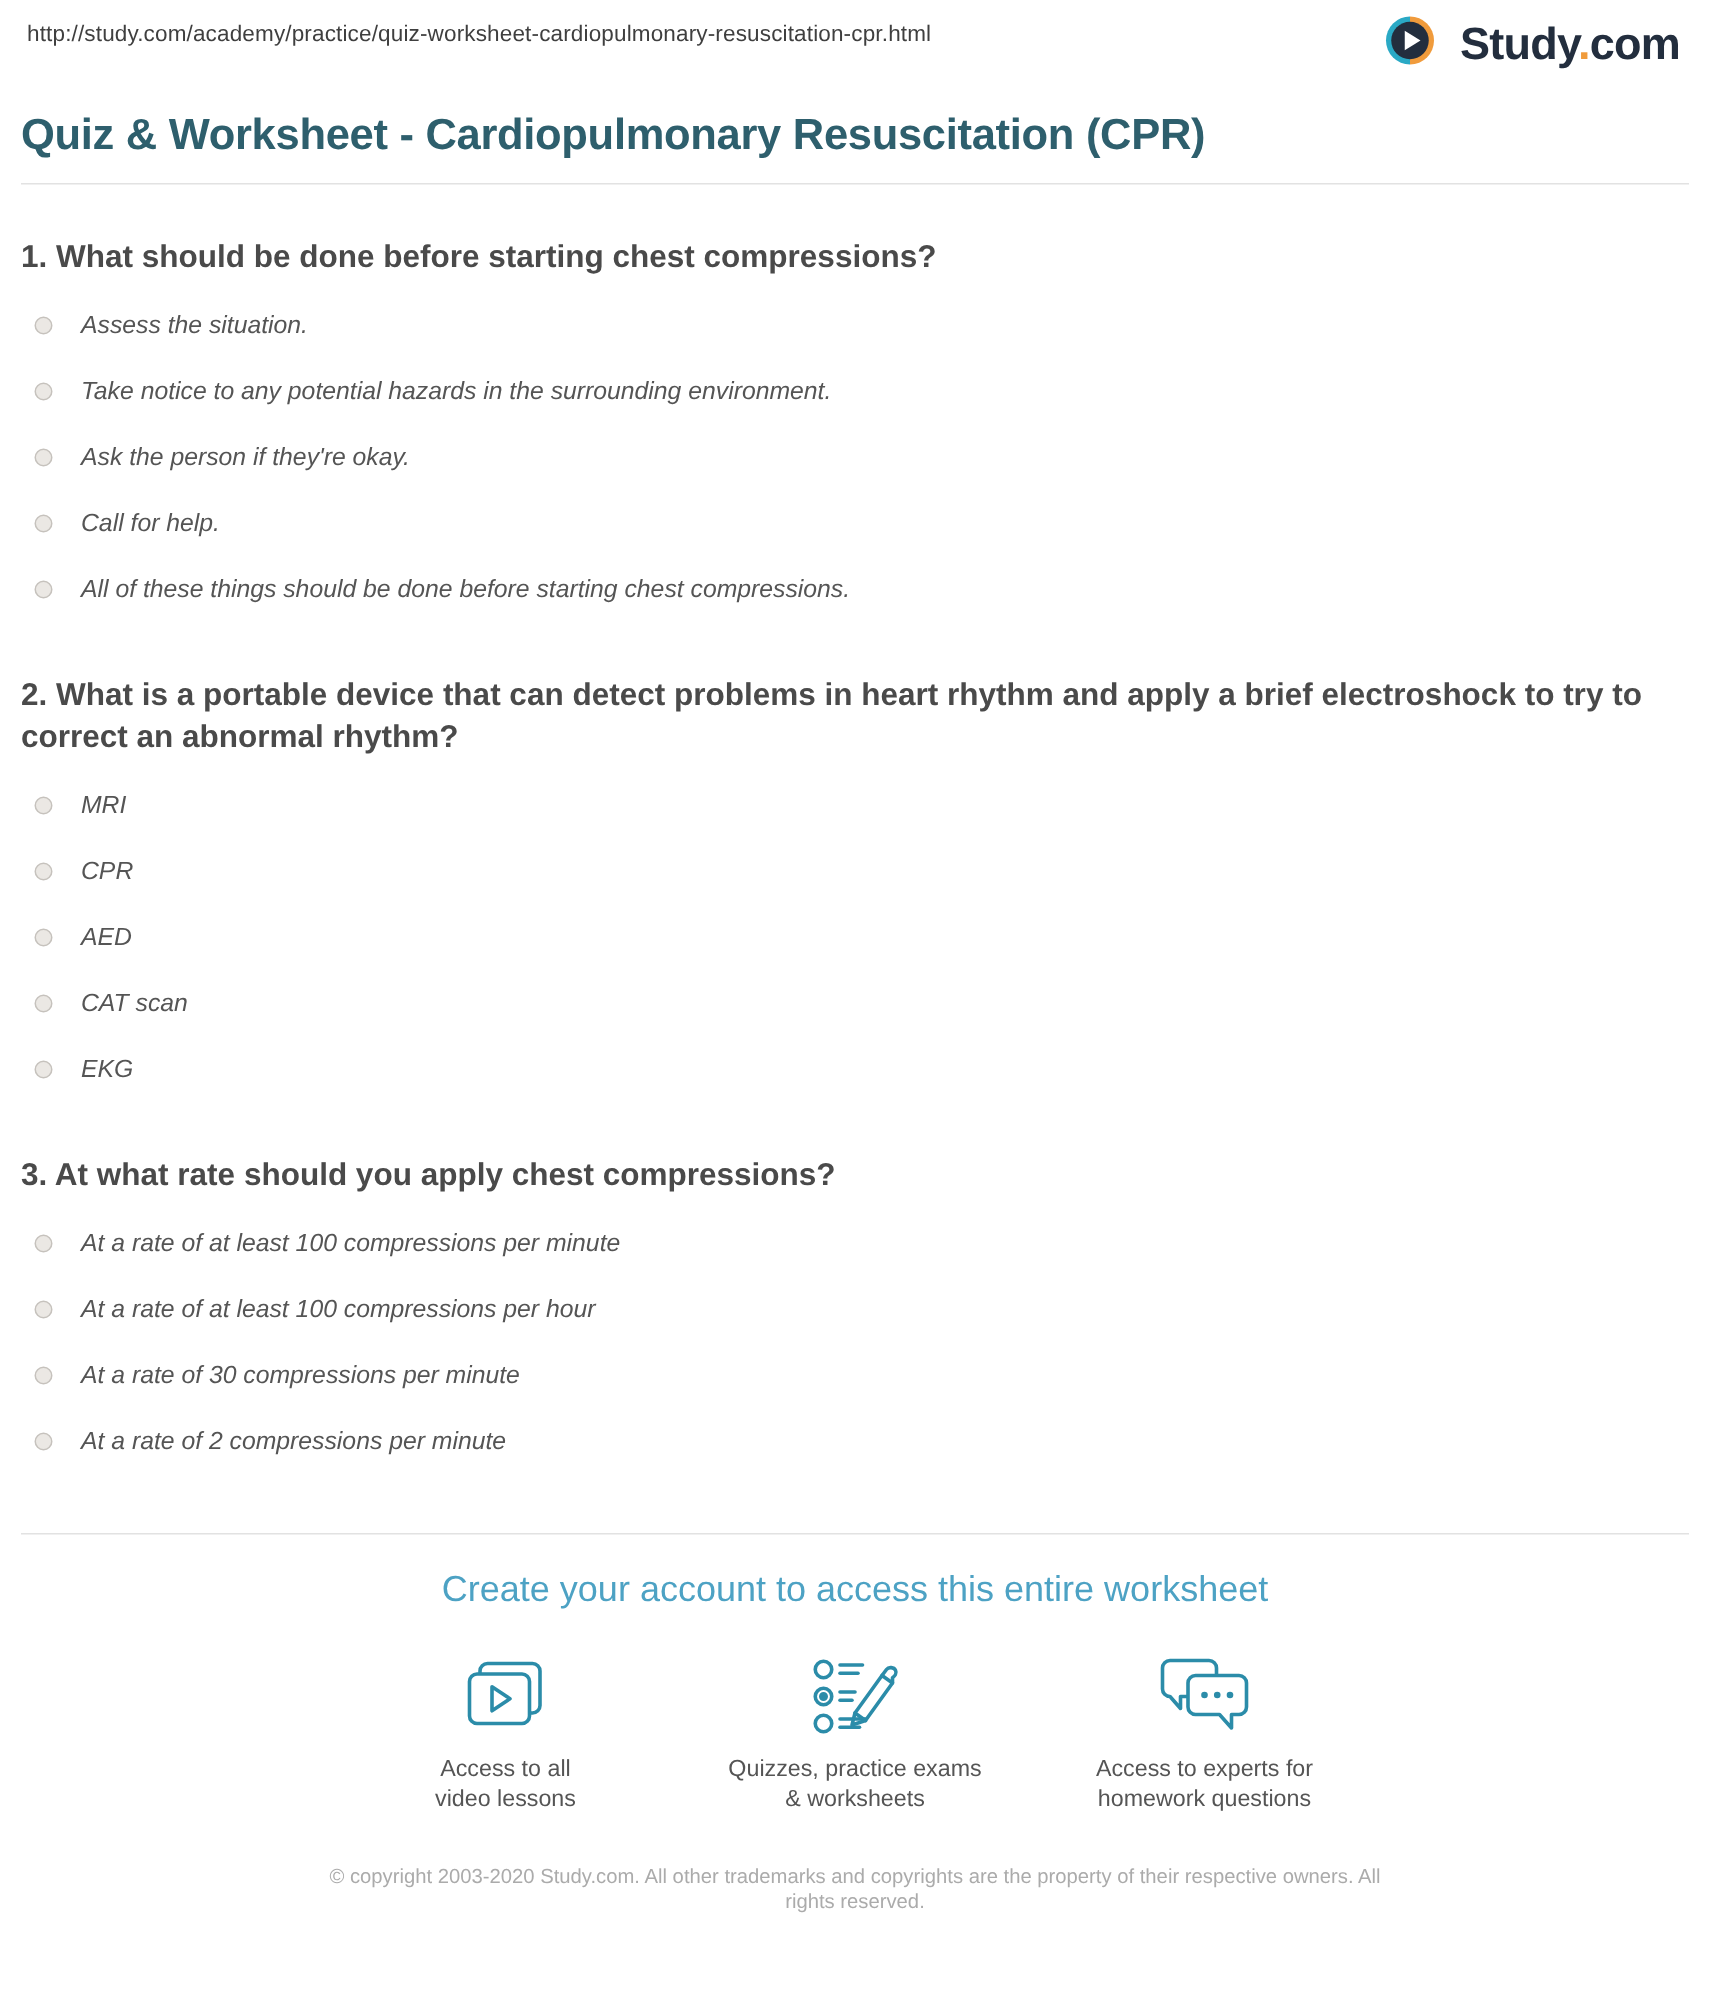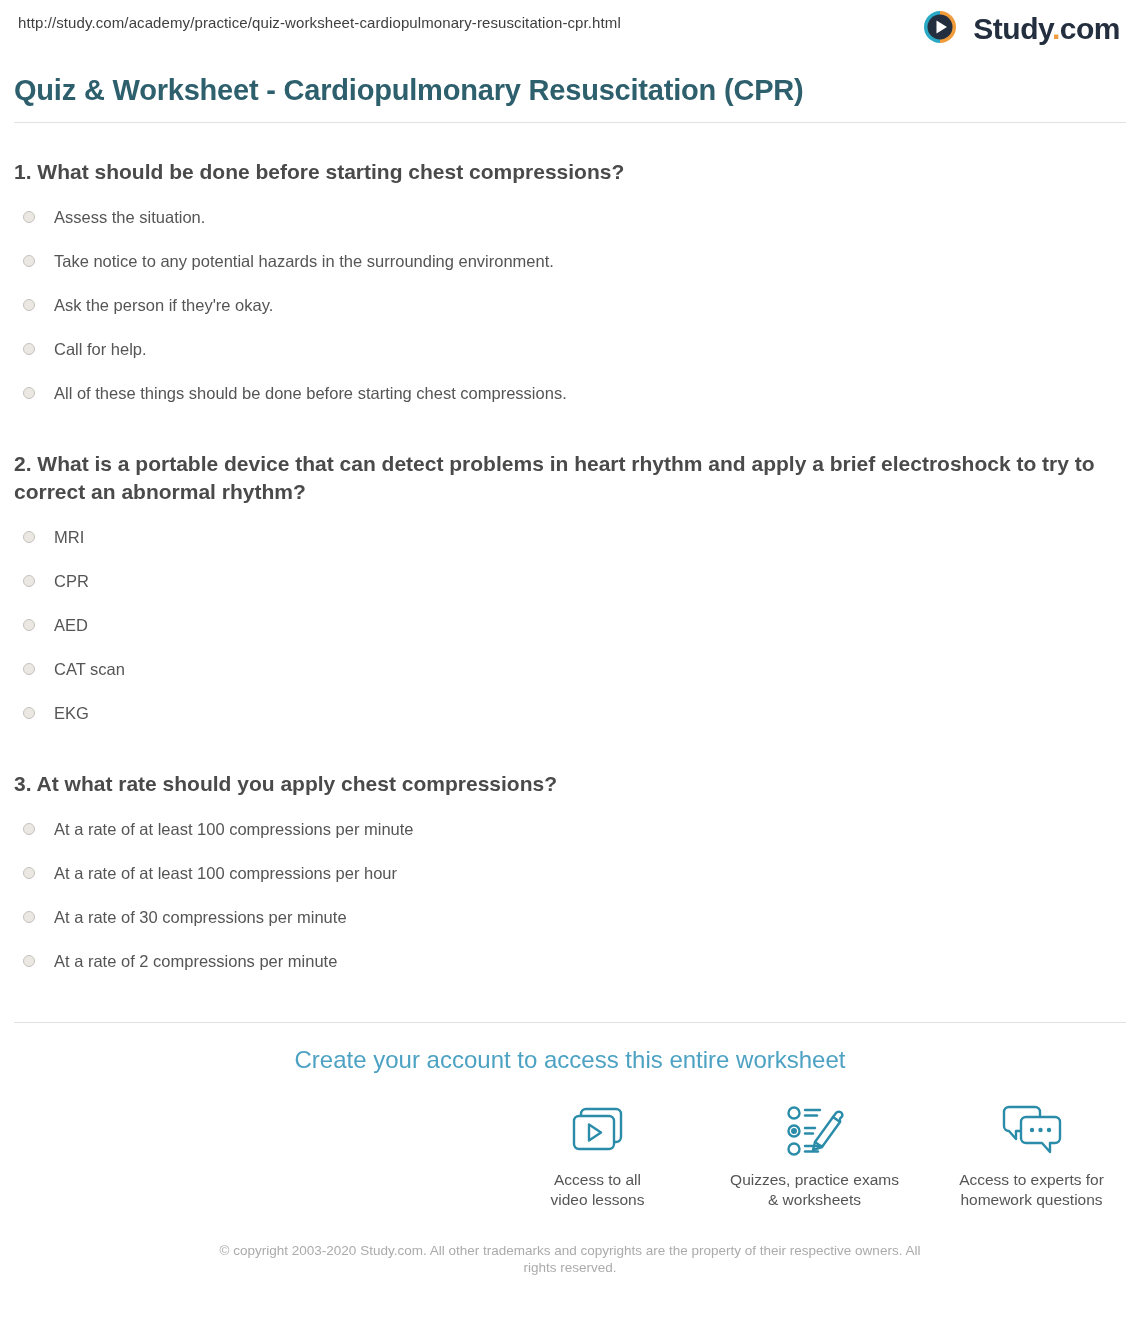--- a/index.html
+++ b/index.html
@@ -76,20 +76,21 @@
     background: #ebe8e4;
     border: 1px solid #c6c2bd;
     margin-left: 9px;
     flex: 0 0 auto;
     cursor: pointer;
   }
   .option-label {
     font-size: 16.5px;
     color: #555;
     margin-left: 19px;
+    font-style: italic;
   }
 
   
   .cta-divider {
     border: none;
     border-top: 1px solid #e2e2e2;
     margin: 39px 14px 0 14px;
   }
   .cta { text-align: center; }
   .cta-title {
@@ -98,22 +99,23 @@
     font-weight: normal;
     color: #4da2c4;
   }
   .cta-subtitle {
     margin-top: 9px;
     font-size: 15.5px;
     color: #555;
   }
   .benefits {
     display: flex;
-    justify-content: flex-end;
+    justify-content: center;
     margin-top: 28px;
+    gap: 16px;
   }
   .benefit {
     width: 217px;
     display: flex;
     flex-direction: column;
     align-items: center;
   }
   .benefit-icon { height: 58px; display: flex; align-items: center; }
   .benefit-label {
     margin-top: 10px;

